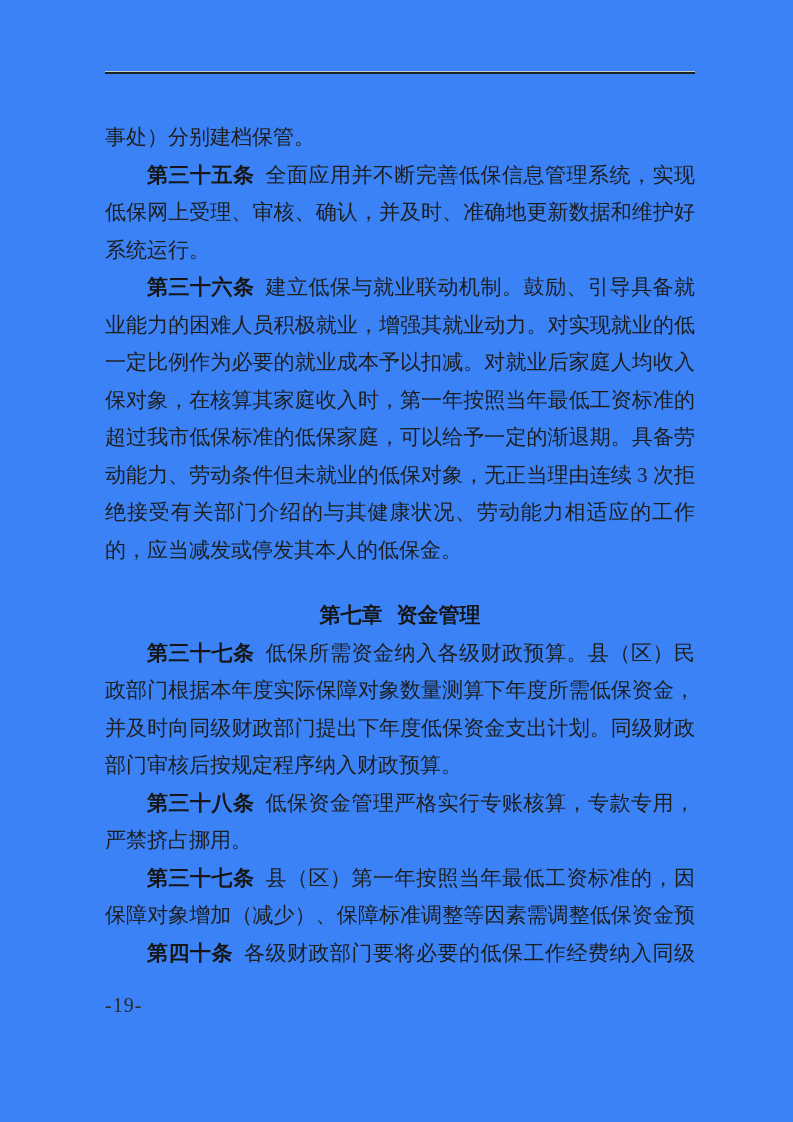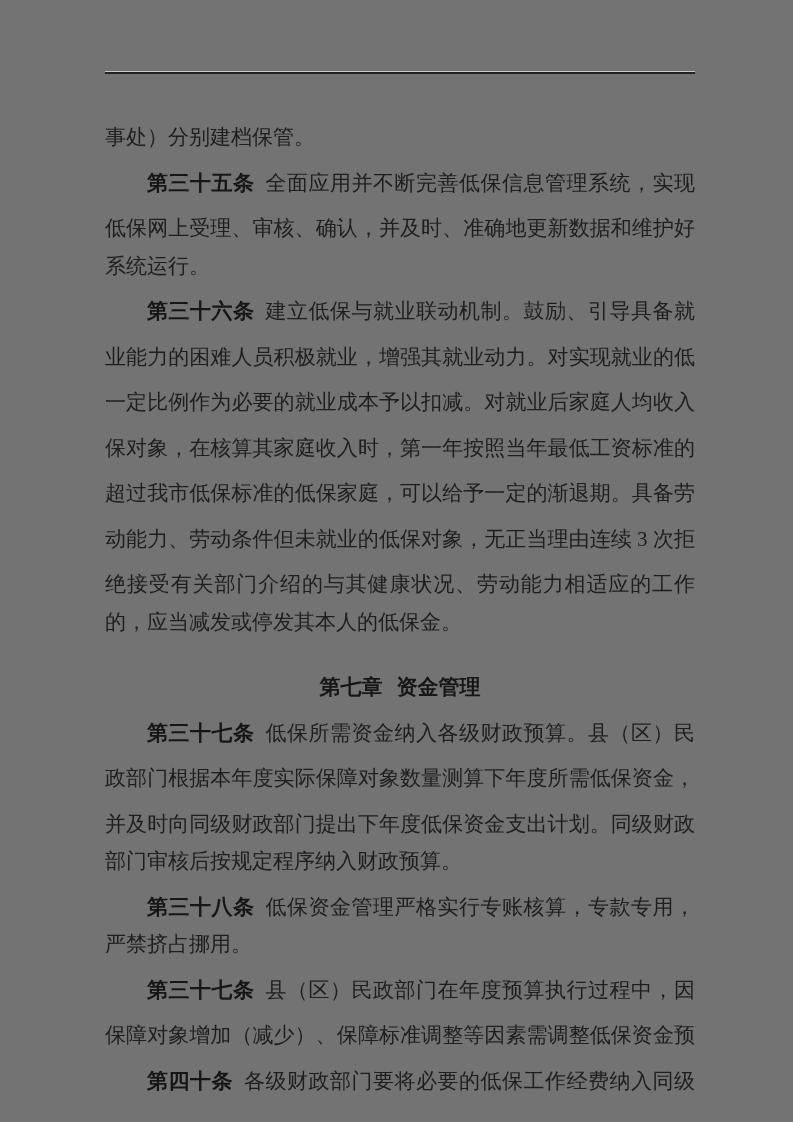--- a/index.html
+++ b/index.html
@@ -11,21 +11,21 @@
     width: 793px;
     height: 1122px;
     position: relative;
     overflow: hidden;
     font-family: "Liberation Serif", "DejaVu Serif", serif;
     color: #1e1e1e;
   }
   .page {
     position: absolute;
     inset: 0;
-    background: #737373;
+    background: #3b82f6;
   }
   
   .header-rule {
     position: absolute;
     left: 105px;
     top: 71px;
     width: 590px;
     height: 3px;
     background: linear-gradient(to bottom, #c9c9c9 0px, #c9c9c9 1px, #212121 1px, #212121 3px);
   }
@@ -40,21 +40,20 @@
   .line {
     height: 37.5px;
     overflow: hidden;
   }
   .indent { padding-left: 42px; }
   
   .j {
     text-align: justify;
     text-align-last: justify;
     text-justify: inter-character;
-    margin-top: 8px;
   }
   .b {
     font-weight: 700;
     font-family: "Liberation Sans", "DejaVu Sans", sans-serif;
     color: #161616;
   }
   .b:not(:empty) { margin-right: 11px; }
   .chapter-heading {
     margin-top: 28px;
     height: 37.5px;
@@ -97,20 +96,20 @@
     <div class="line"><span class="b"></span><span>的，应当减发或停发其本人的低保金。</span></div>
 
     <div class="chapter-heading"><span>第七章</span><span class="title-part">资金管理</span></div>
 
     <div class="line indent j"><span class="b">第三十七条</span><span>低保所需资金纳入各级财政预算。县（区）民</span></div>
     <div class="line j"><span class="b"></span><span>政部门根据本年度实际保障对象数量测算下年度所需低保资金，</span></div>
     <div class="line j"><span class="b"></span><span>并及时向同级财政部门提出下年度低保资金支出计划。同级财政</span></div>
     <div class="line"><span class="b"></span><span>部门审核后按规定程序纳入财政预算。</span></div>
     <div class="line indent j"><span class="b">第三十八条</span><span>低保资金管理严格实行专账核算，专款专用，</span></div>
     <div class="line"><span class="b"></span><span>严禁挤占挪用。</span></div>
-    <div class="line indent j"><span class="b">第三十七条</span><span>县（区）民政部门在年度预算执行过程中，因</span></div>
+    <div class="line indent j"><span class="b">第三十七条</span><span>县（区）第一年按照当年最低工资标准的，因</span></div>
     <div class="line j"><span class="b"></span><span>保障对象增加（减少）、保障标准调整等因素需调整低保资金预</span></div>
     <div class="line indent j"><span class="b">第四十条</span><span>各级财政部门要将必要的低保工作经费纳入同级</span></div>
 
     <div class="page-number">-19-</div>
 
   </div>
 </div>
 
 </body></html>

